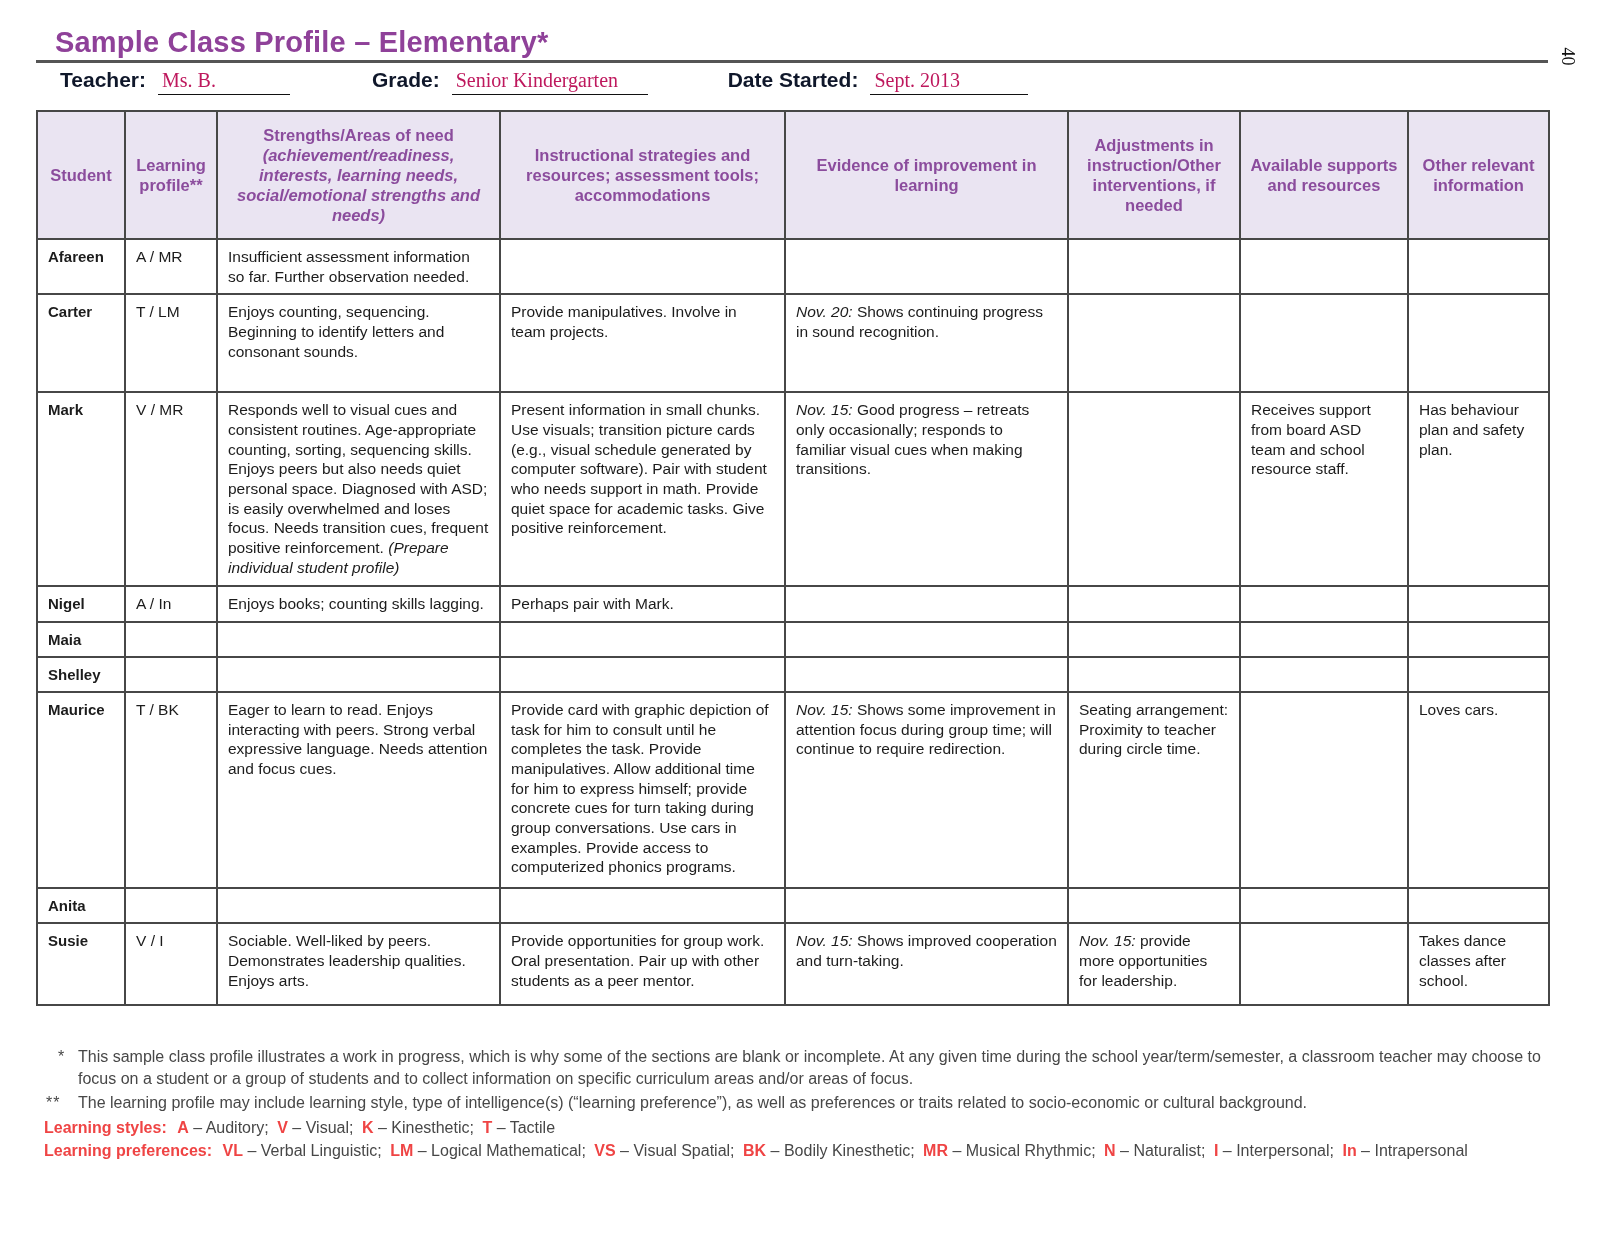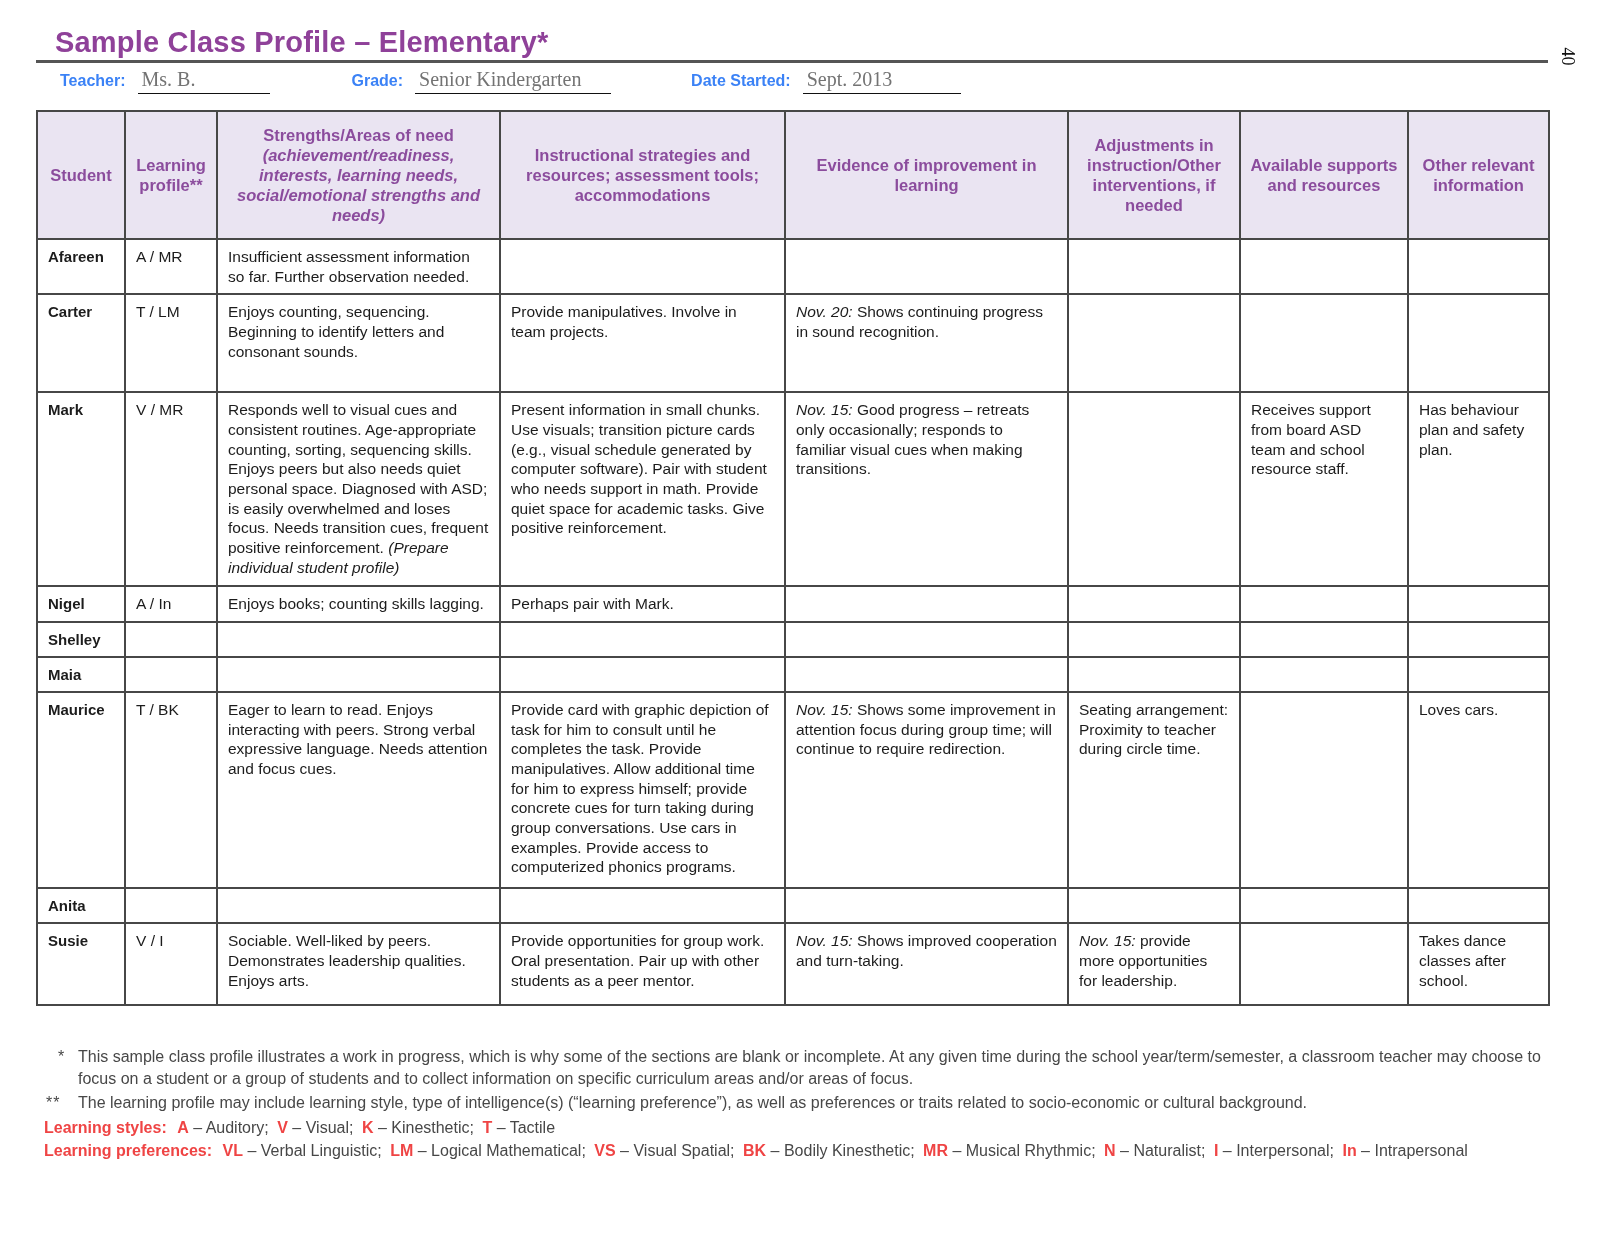--- a/index.html
+++ b/index.html
@@ -19,23 +19,23 @@
   .title-rule {
     position: absolute; left: 36px; top: 60px; width: 1512px; height: 2.5px; background: #555;
   }
   .page-num {
     position: absolute; left: 1558px; top: 46px;
     font-family: "Liberation Serif", serif; font-size: 18px; color: #111;
     transform: rotate(90deg); transform-origin: center;
   }
 
   .meta { position: absolute; left: 60px; top: 68px; display: flex; align-items: baseline; }
-  .meta .label { font-weight: bold; font-size: 16px; color: #3b82f6; margin-right: 12px; white-space: nowrap; }
+  .meta .label { font-weight: bold; font-size: 21px; color: #0f172a; margin-right: 12px; white-space: nowrap; }
   .meta .value {
-    font-family: "Liberation Serif", serif; font-size: 20px; color: #737373;
+    font-family: "Liberation Serif", serif; font-size: 20px; color: #be185d;
     border-bottom: 1.5px solid #111; padding: 0 6px 2px 4px; white-space: nowrap;
   }
   .meta .v-teacher { min-width: 132px; }
   .meta .v-grade { min-width: 196px; }
   .meta .v-date { min-width: 158px; }
   .meta .gap1 { width: 82px; } .meta .gap2 { width: 80px; }
 
   .tablewrap { position: absolute; left: 36px; top: 110px; }
   table.profile {
     border-collapse: collapse; table-layout: fixed; width: 1512px;
@@ -144,31 +144,31 @@
           <td class="c-name">Nigel</td>
           <td>A / In</td>
           <td><span>Enjoys books; counting skills lagging.</span><span class="it"></span></td>
           <td>Perhaps pair with Mark.</td>
           <td><span class="it"></span><span></span></td>
           <td><span class="it"></span><span></span></td>
           <td></td>
           <td></td>
         </tr>
         <tr class="h35">
+          <td class="c-name">Maia</td>
+          <td></td>
+          <td><span></span></td>
+          <td></td>
+          <td><span class="it"></span><span></span></td>
+          <td><span class="it"></span><span></span></td>
+          <td></td>
+          <td></td>
+        </tr>
+        <tr class="h35">
           <td class="c-name">Shelley</td>
-          <td></td>
-          <td><span></span></td>
-          <td></td>
-          <td><span class="it"></span><span></span></td>
-          <td><span class="it"></span><span></span></td>
-          <td></td>
-          <td></td>
-        </tr>
-        <tr class="h35">
-          <td class="c-name">Maia</td>
           <td></td>
           <td><span></span></td>
           <td></td>
           <td><span class="it"></span><span></span></td>
           <td><span class="it"></span><span></span></td>
           <td></td>
           <td></td>
         </tr>
         <tr class="h196">
           <td class="c-name">Maurice</td>

